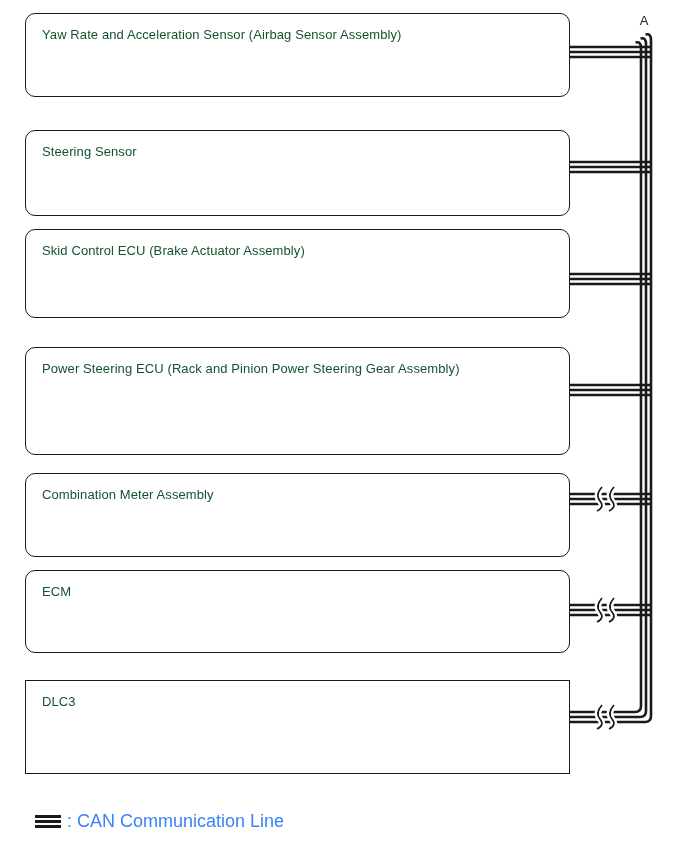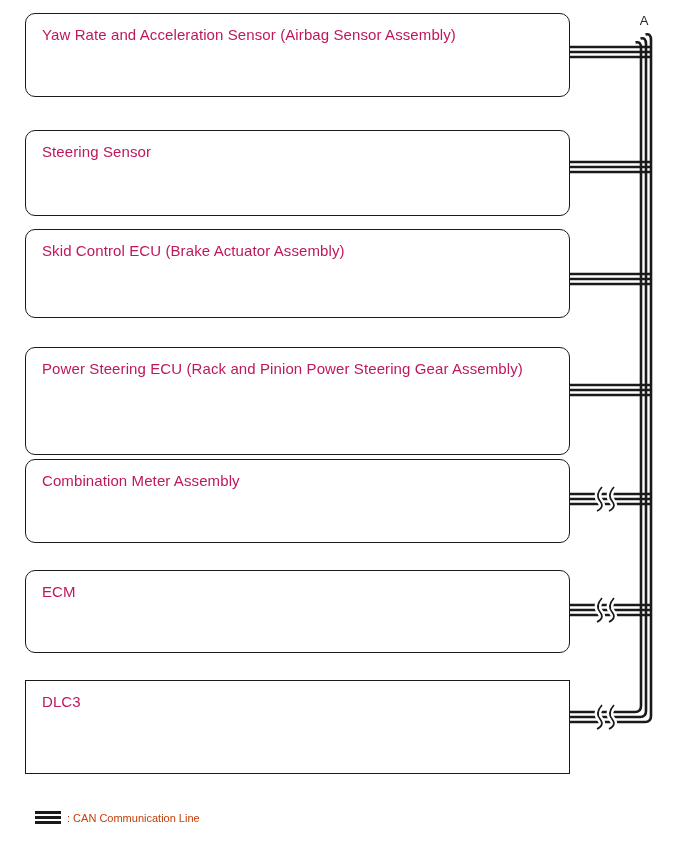--- a/index.html
+++ b/index.html
@@ -22,23 +22,23 @@
     border: 1.6px solid #1a1a1a;
     background: #ffffff;
     box-sizing: border-box;
   }
   .node-box.rounded {
     border-radius: 10px;
   }
   .node-label {
     display: block;
     padding: 13px 0 0 16px;
-    font-size: 15px;
+    font-size: 13px;
     line-height: 15px;
-    color: #be185d;
+    color: #14532d;
     letter-spacing: 0.1px;
     white-space: nowrap;
   }
   .wiring {
     position: absolute;
     left: 0;
     top: 0;
     width: 688px;
     height: 852px;
     display: block;
@@ -65,22 +65,22 @@
     display: flex;
     flex-direction: column;
     justify-content: space-between;
   }
   .legend-symbol .bar {
     height: 3px;
     background: #1a1a1a;
   }
   .legend-text {
     margin-left: 6px;
-    font-size: 11px;
-    color: #c2410c;
+    font-size: 18px;
+    color: #3b82f6;
     white-space: nowrap;
   }
 </style>
 </head>
 <body>
 
 <div class="canvas">
 
   <div class="node-box rounded" style="top:13px;height:84px">
     <span class="node-label">Yaw Rate and Acceleration Sensor (Airbag Sensor Assembly)</span>
@@ -91,21 +91,21 @@
   </div>
 
   <div class="node-box rounded" style="top:229px;height:89px">
     <span class="node-label">Skid Control ECU (Brake Actuator Assembly)</span>
   </div>
 
   <div class="node-box rounded" style="top:347px;height:108px">
     <span class="node-label">Power Steering ECU (Rack and Pinion Power Steering Gear Assembly)</span>
   </div>
 
-  <div class="node-box rounded" style="top:459px;height:84px">
+  <div class="node-box rounded" style="top:473px;height:84px">
     <span class="node-label">Combination Meter Assembly</span>
   </div>
 
   <div class="node-box rounded" style="top:570px;height:83px">
     <span class="node-label">ECM</span>
   </div>
 
   <div class="node-box" style="top:680px;height:94px">
     <span class="node-label">DLC3</span>
   </div>

